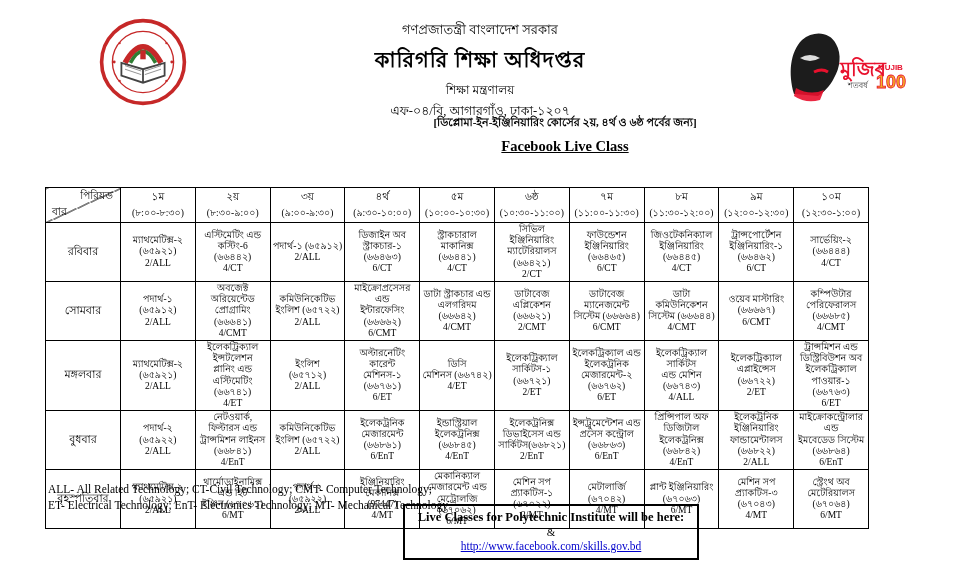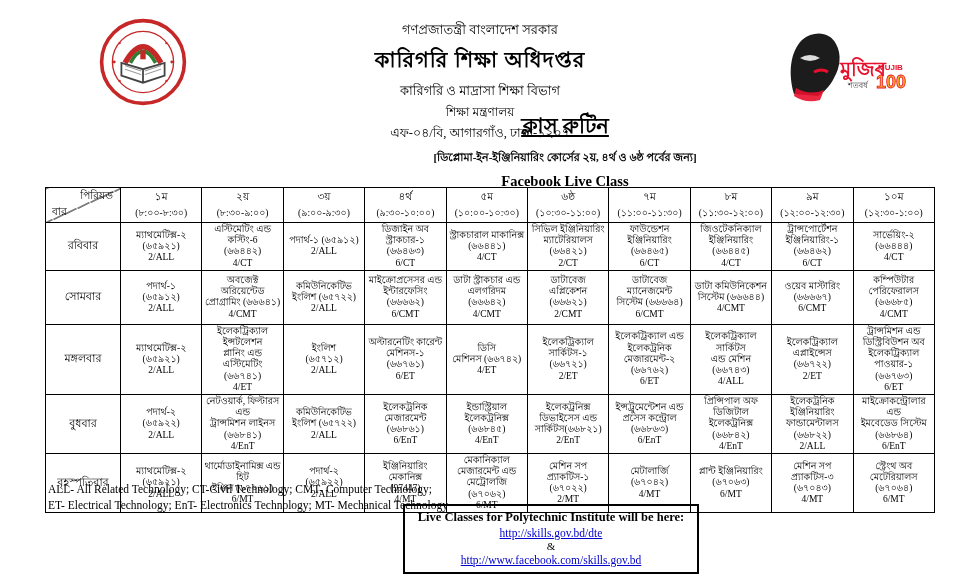--- a/index.html
+++ b/index.html
@@ -18,21 +18,21 @@
   .logo-left  { position:absolute; left:98px;  top:16px; }
   .logo-right { position:absolute; left:780px; top:24px; }
   
   .start-note { position:absolute; left:100px; top:130px; font-size:19px; font-weight:bold; }
   .title-block { position:absolute; left:395px; top:110px; width:340px; text-align:center; }
   .routine-title { font-size:21px; font-weight:bold; text-decoration:underline; }
   .routine-sub   { font-size:11px; font-weight:bold; margin-top:4px; }
   .fb-line       { font-size:14.5px; font-weight:bold; text-decoration:underline; margin-top:5px; font-family:"Liberation Serif", serif; }
   
   table.routine {
-    position:absolute; left:45px; top:187px; width:890px;
+    position:absolute; left:45px; top:187px; width:824px;
     border-collapse:collapse; table-layout:fixed;
   }
   table.routine th, table.routine td {
     border:1px solid #000; text-align:center; vertical-align:middle;
     font-weight:normal; padding:1px 2px;
   }
   table.routine { border:1.5px solid #000; }
   col.day-col { width:75px; }
   thead tr { height:30px; }
   .p-name { font-size:10.5px; }
@@ -94,27 +94,25 @@
       <text x="60" y="52" font-size="20" font-weight="bold" fill="#e8112d" font-family="Liberation Serif, serif">মুজিব</text>
       <text x="68" y="64" font-size="8" fill="#333333" font-family="Liberation Serif, serif">শতবর্ষ</text>
       <text x="98" y="46" font-size="8" font-weight="bold" fill="#e8112d" font-family="Liberation Sans, sans-serif">MUJIB</text>
       <text x="96" y="64" font-size="18" font-weight="bold" fill="#f5b325" stroke="#e8112d" stroke-width="0.8" font-family="Liberation Sans, sans-serif">100</text>
     </svg>
   </div>
 
   <div class="org-block">
     <div class="org-line1">গণপ্রজাতন্ত্রী বাংলাদেশ সরকার</div>
     <div class="org-name">কারিগরি শিক্ষা অধিদপ্তর</div>
-    <div class="org-line3">কারিগরি ও মাদ্রাসা শিক্ষা বিভাগ</div>
     <div class="org-line4">শিক্ষা মন্ত্রণালয়</div>
     <div class="org-line5">এফ-০৪/বি, আগারগাঁও, ঢাকা-১২০৭</div>
   </div>
 
   <div class="title-block">
-    <div class="routine-title">ক্লাস রুটিন</div>
     <div class="routine-sub">[ডিপ্লোমা-ইন-ইঞ্জিনিয়ারিং কোর্সের ২য়, ৪র্থ ও ৬ষ্ঠ পর্বের জন্য]</div>
     <div class="fb-line">Facebook Live Class</div>
   </div>
 
   <table class="routine">
     <colgroup>
         <col class="day-col">
       </colgroup>
     <thead>
       <tr>
@@ -349,19 +347,18 @@
       </tbody>
   </table>
 
   <div class="legend">
     <div>ALL- All Related Technology; CT-Civil Technology; CMT- Computer Technology;</div>
     <div>ET- Electrical Technology; EnT- Electronics Technology; MT- Mechanical Technology</div>
   </div>
 
   <div class="live-box">
     <div class="lb-title">Live Classes for Polytechnic Institute will be here:</div>
-    <a href="#">http://skills.gov.bd/dte</a>
     <div class="amp">&amp;</div>
     <a href="#">http://www.facebook.com/skills.gov.bd</a>
   </div>
 
 
 </div>
 
 </body></html>

